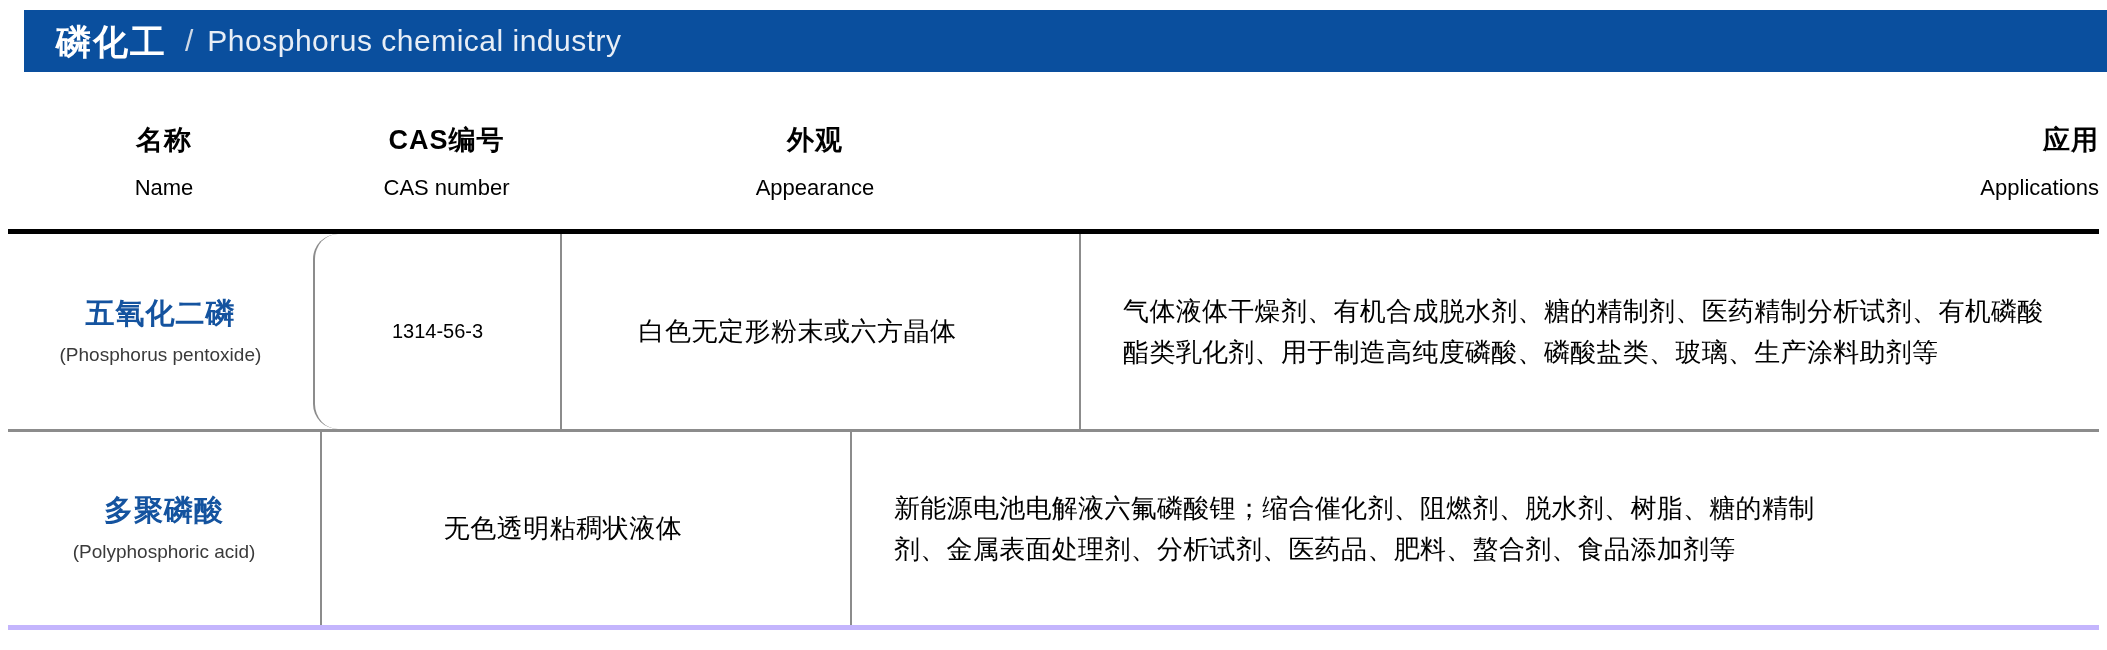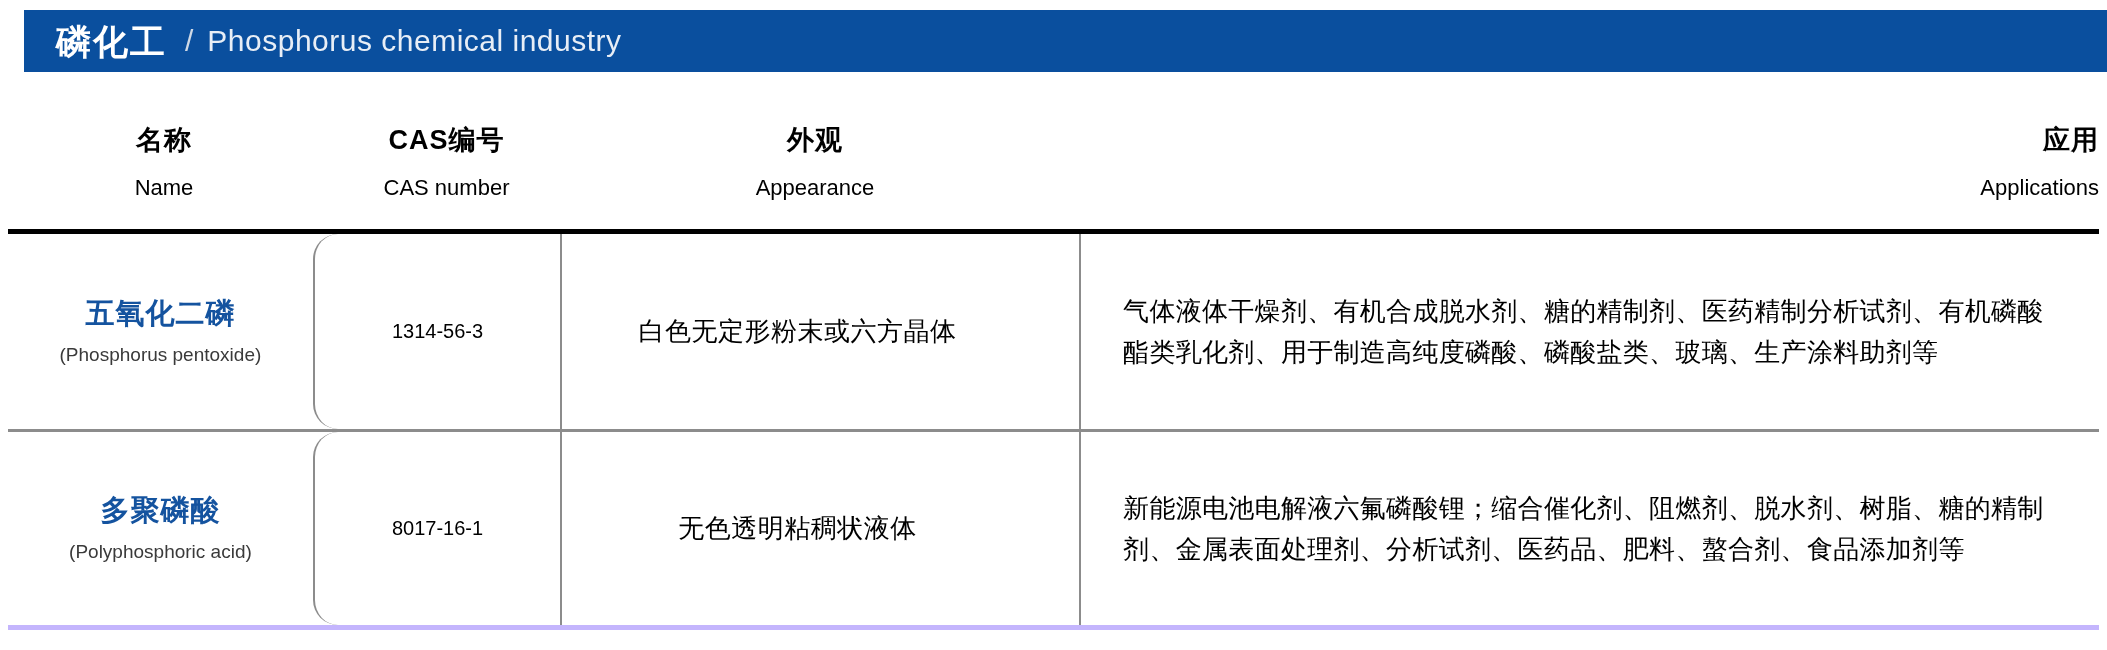--- a/index.html
+++ b/index.html
@@ -199,23 +199,20 @@
       <div class="td cell-apps col-apps bordered">
         <div>气体液体干燥剂、有机合成脱水剂、糖的精制剂、医药精制分析试剂、有机磷酸酯类乳化剂、用于制造高纯度磷酸、磷酸盐类、玻璃、生产涂料助剂等</div>
       </div>
     </div>
 
     <div class="trow last">
       <div class="td cell-name col-name">
         <div class="name-cn">多聚磷酸</div>
         <div class="name-en">(Polyphosphoric acid)</div>
       </div>
-      <div class="td cell-cas col-cas bordered">
-        <div>8017-16-1</div>
-      </div>
       <div class="td cell-appearance col-appearance bordered">
         <div>无色透明粘稠状液体</div>
       </div>
       <div class="td cell-apps col-apps bordered">
         <div>新能源电池电解液六氟磷酸锂；缩合催化剂、阻燃剂、脱水剂、树脂、糖的精制剂、金属表面处理剂、分析试剂、医药品、肥料、螯合剂、食品添加剂等</div>
       </div>
     </div>
 
   </div>
 </div>

